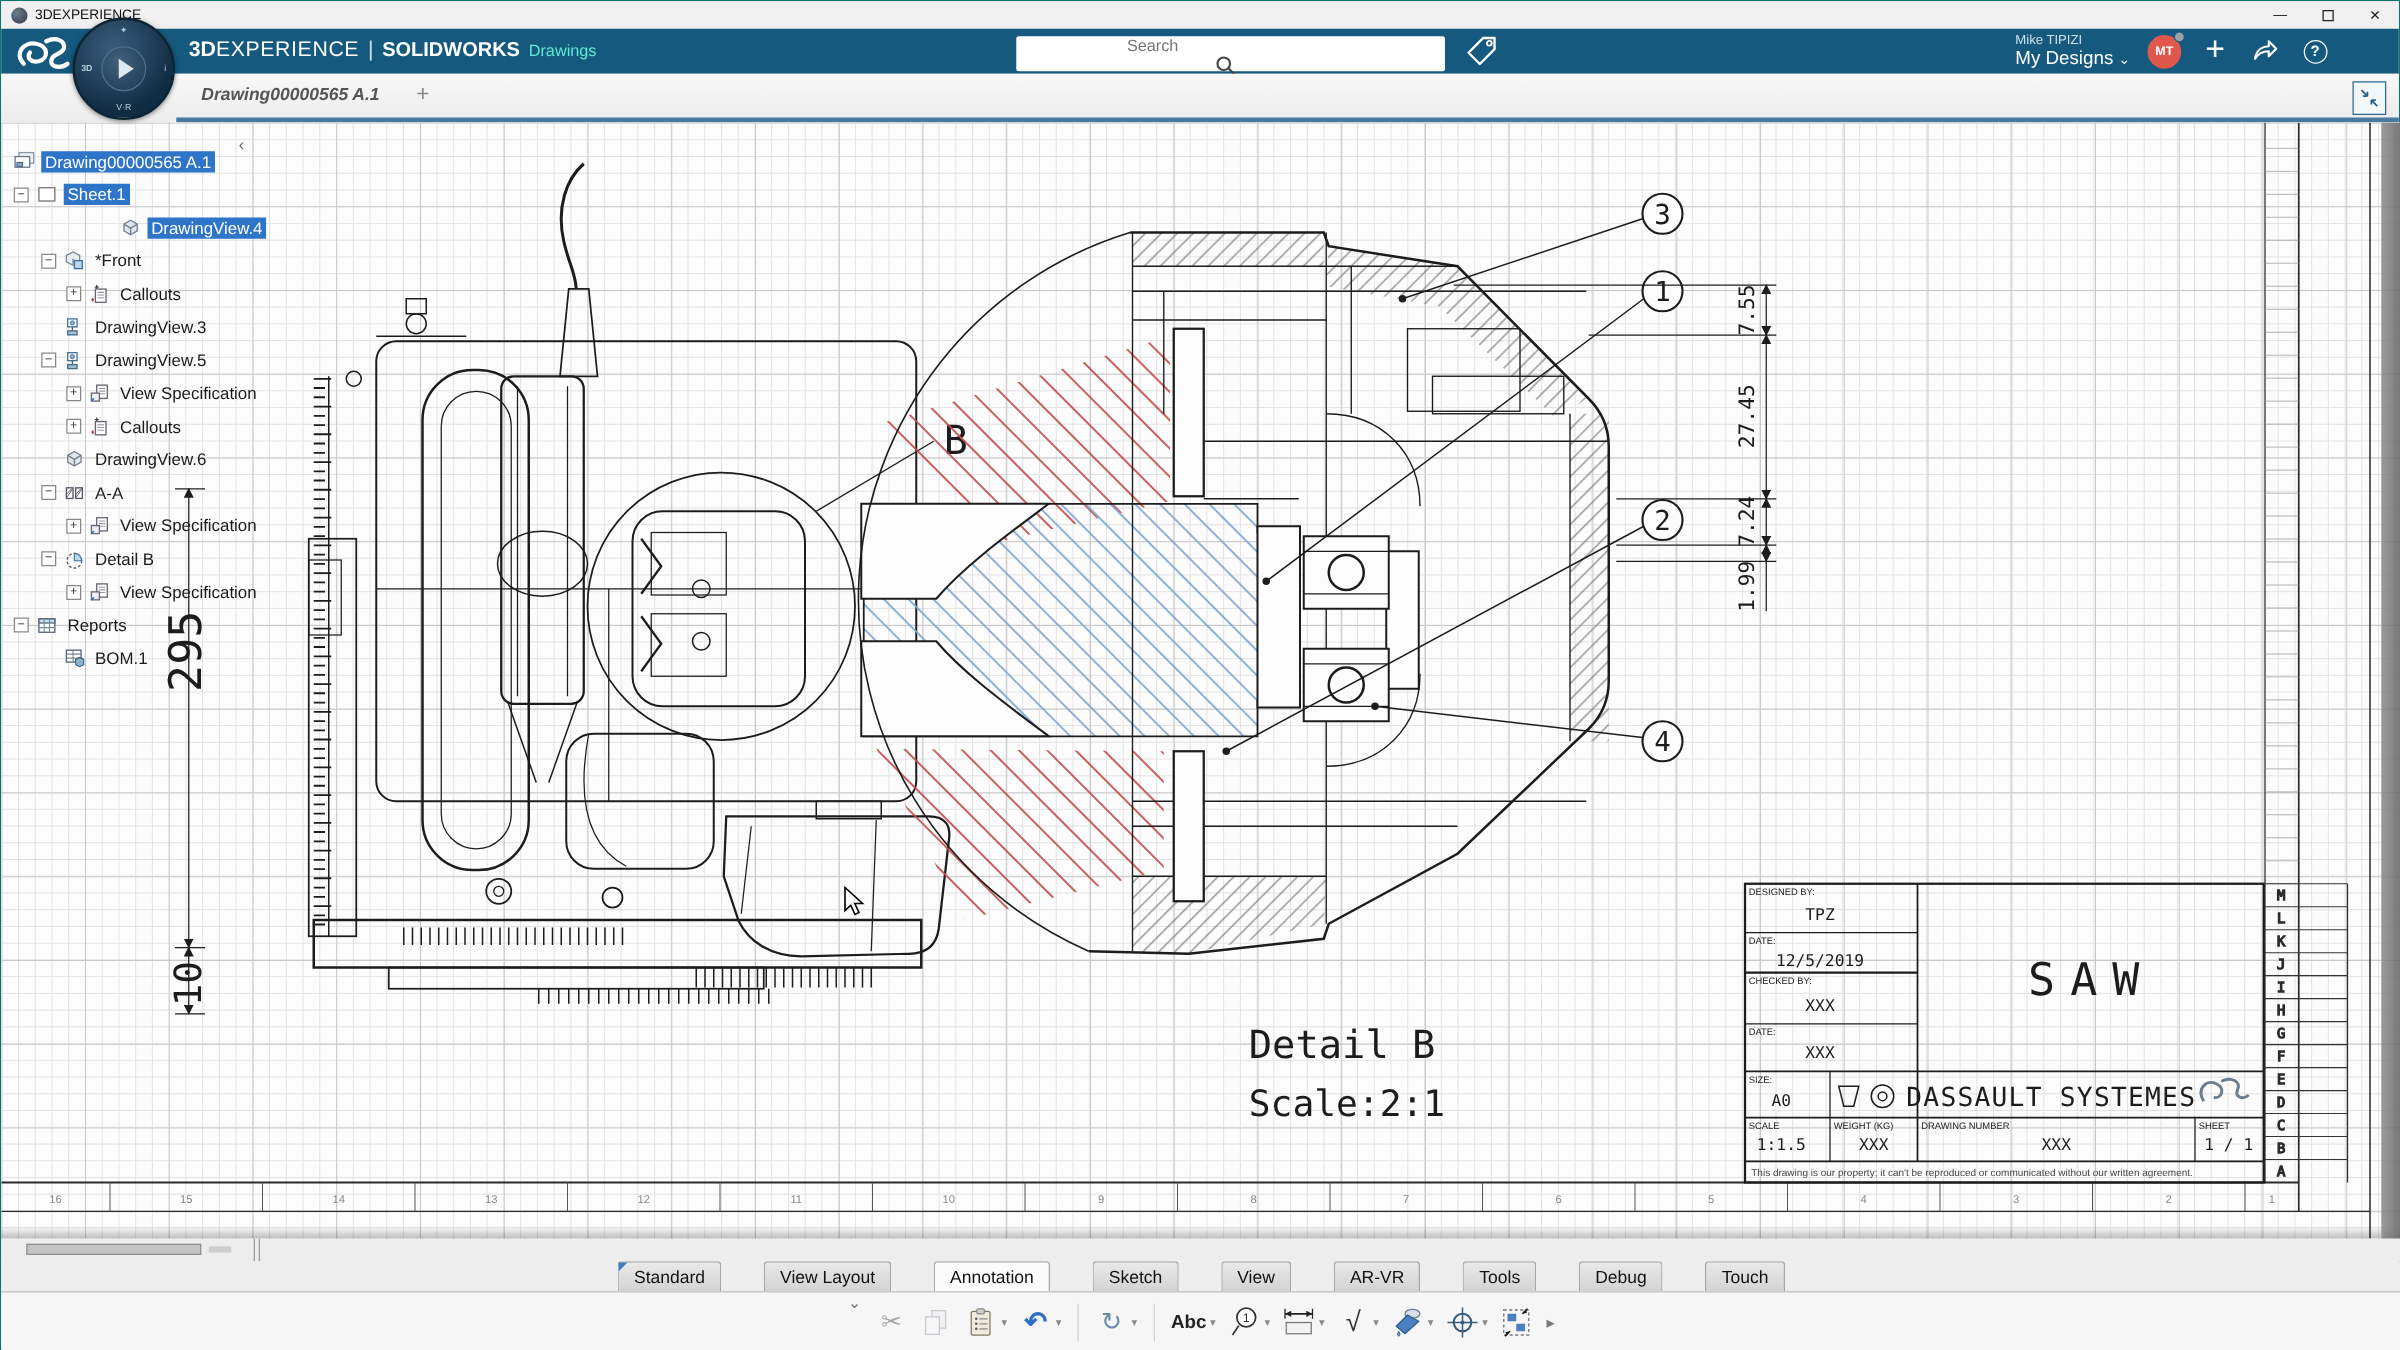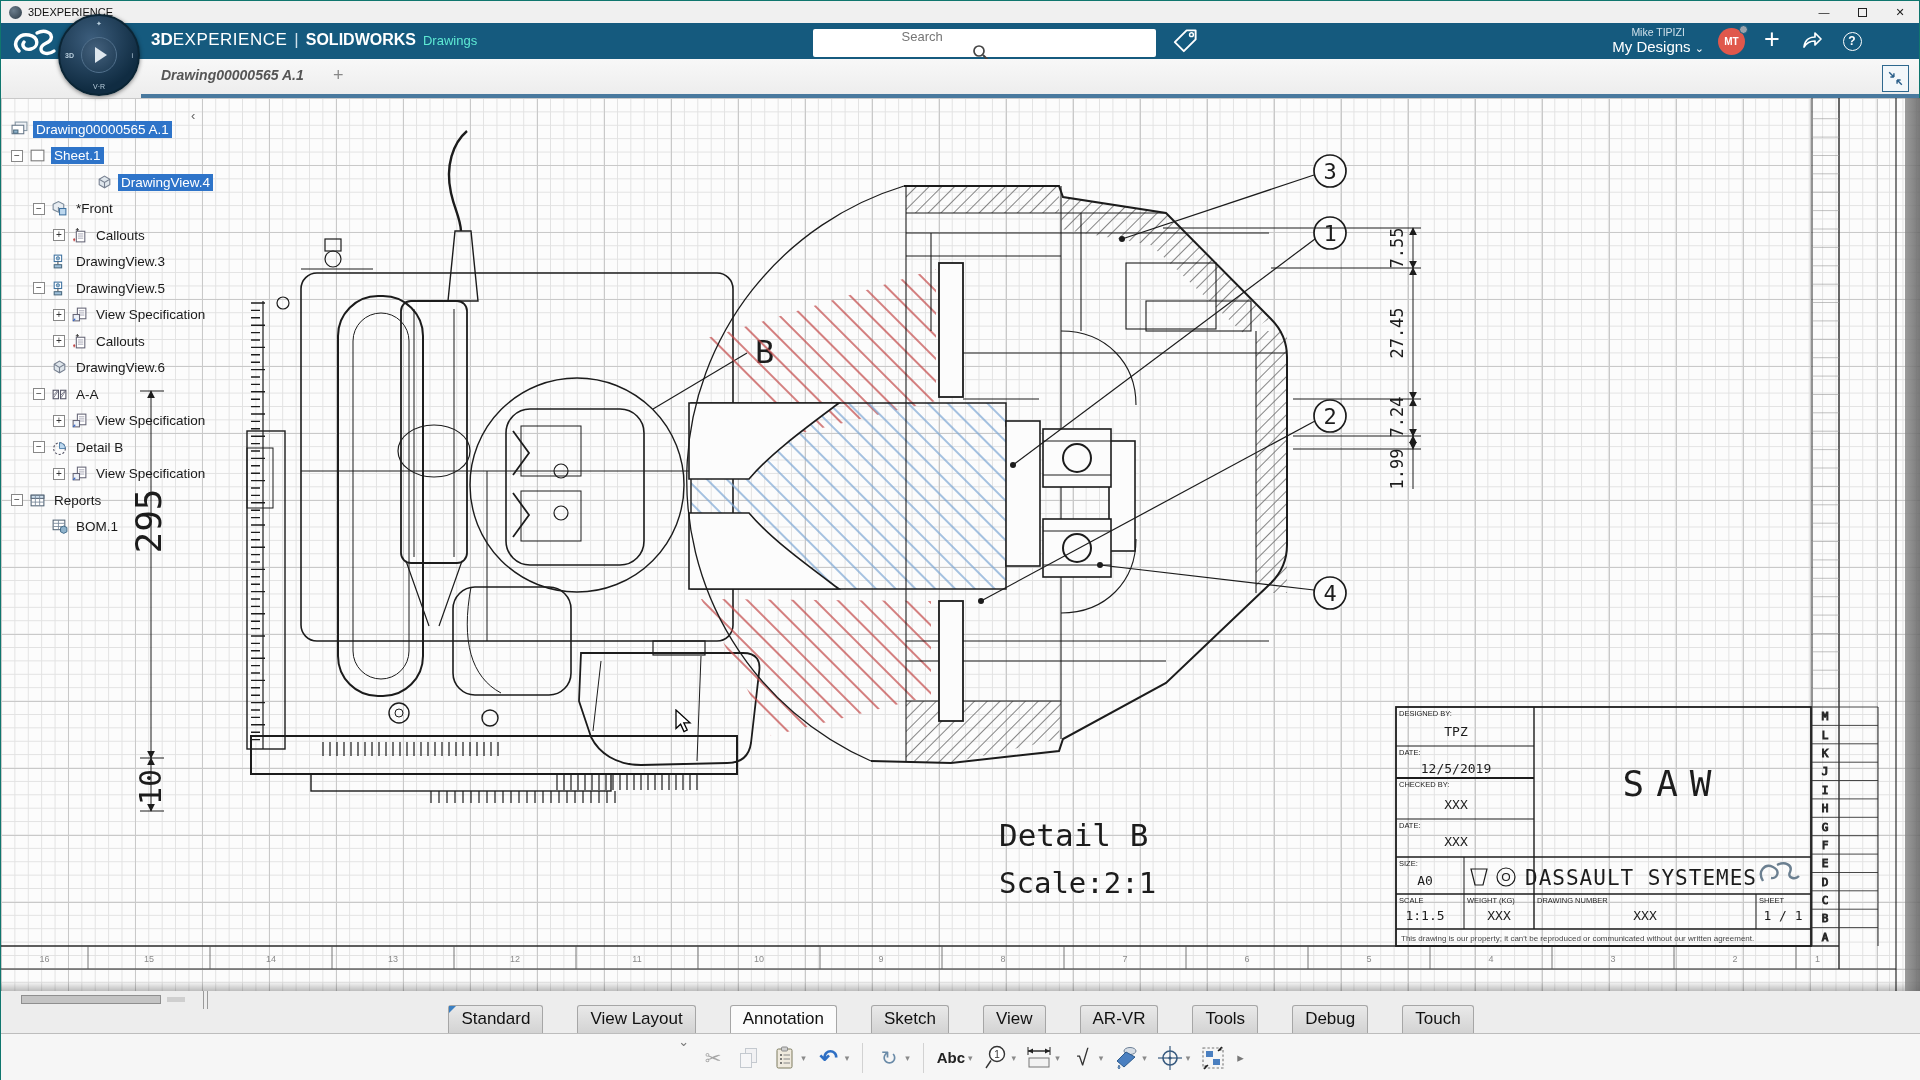--- a/index.html
+++ b/index.html
@@ -28,21 +28,21 @@
   .brand .b3 { font-weight:bold; font-size:16px; }
   .brand .b4 { font-size:13px; color:#5eead4; margin-left:7px; }
   .searchwrap { position:absolute; left:812px; top:4px; display:flex; align-items:center; }
   .searchbox { width:343px; height:28px; background:#fff; border-radius:2px; display:flex;
     align-items:center;flex-direction:column; }
   .searchbox input { border:none; outline:none; flex:1; font-size:13px; color:#333;
     padding-left:10px; background:transparent; font-family:"Liberation Sans",sans-serif;}
   .searchbox .mag { margin-right:8px; }
   .tagico { margin-left:16px; }
   .userzone { position:absolute; right:54px; top:0; height:36px; display:flex; align-items:center; gap:14px;}
-  .uname { text-align:center; line-height:1.1; }
+  .uname { text-align:left; line-height:1.1; }
   .uname .l1 { font-size:10.5px; color:#cfe0ea; }
   .uname .l2 { font-size:15px; color:#fff; }
   .uname .l2 .caret { font-size:11px; }
   .avatar { position:relative; width:27px; height:27px; border-radius:50%; background:#e0584c;
     color:#fff; font-size:10px; font-weight:bold; display:flex; align-items:center; justify-content:center;}
   .avatar .dot { position:absolute; right:-3px; top:-3px; width:9px; height:9px; border-radius:50%;
     background:#98a2ab; border:1.5px solid #155a7e; }
   .hbtn { color:#fff; display:flex; align-items:center; justify-content:center; width:26px; }
   .hbtn.plus { font-size:27px; font-weight:300; margin-top:-3px;}
   .helpq { width:19px; height:19px; border:1.6px solid #fff; border-radius:50%; font-size:12px;
@@ -108,21 +108,21 @@
   
   .hscrollzone { position:absolute; left:0; top:990px; width:1920px; height:18px; background:#ededed; }
   .hthumb { position:absolute; left:20px; top:4px; width:140px; height:9px; background:#c4c4c4;
     border:1px solid #8f8f8f; }
   .hpiece { position:absolute; left:166px; top:6px; width:18px; height:5px; background:#cfcfcf; }
   .vsplit { position:absolute; left:202px; top:0px; width:5px; height:18px;
     border-left:1px solid #9a9a9a; border-right:1px solid #9a9a9a; }
 
   .bottombar-tabs { position:absolute; left:0; top:1008px; width:1920px; height:24px;
     display:flex; justify-content:center; align-items:flex-end; background:#ededed; }
-  .btab { position:relative; font-size:17px; color:#111; padding:3px 12px 4px;
+  .btab { position:relative; font-size:14px; color:#111; padding:3px 12px 4px;
     background:linear-gradient(#e9e9e9,#d3d3d3); border:1px solid #a6a6a6; border-bottom:none;
     border-radius:3px 3px 0 0; margin:0 17px;text-align:center; }
   .btab.active { background:#fbfbfb; }
   .btab .cornertri { position:absolute; left:0; top:0; width:0; height:0;
     border-top:7px solid #3a7fc1; border-right:7px solid transparent; }
 
   .toolbar { position:absolute; left:0; top:1032px; width:1920px; height:48px; background:#f6f6f6;
     border-top:1px solid #bdbdbd; display:flex; align-items:center; justify-content:center; }
   .tgroup { display:flex; align-items:center; }
   .titem { display:flex; align-items:center; margin:0 5px; }

